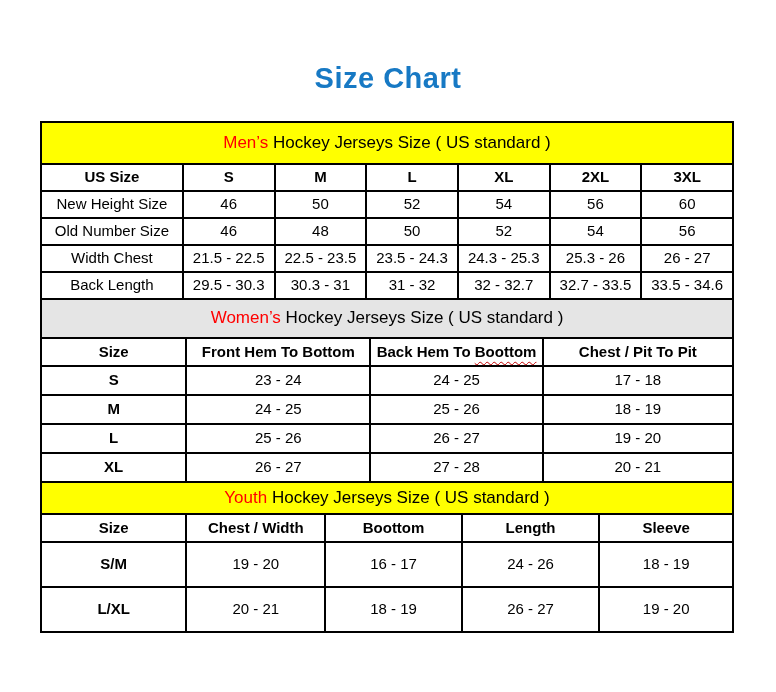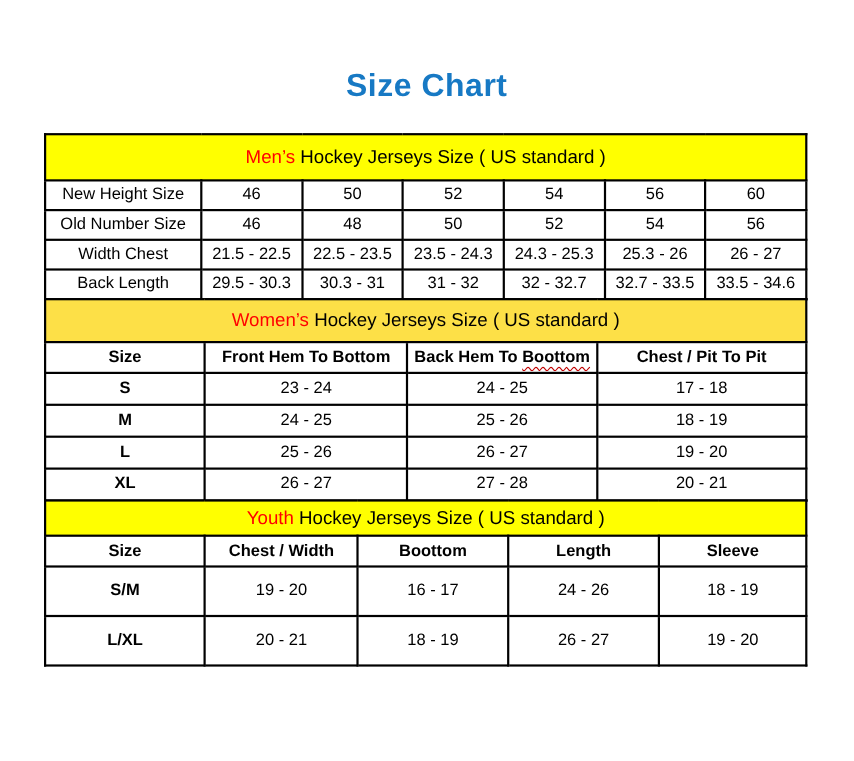--- a/index.html
+++ b/index.html
@@ -93,20 +93,29 @@
         <col class="c-size">
         <col class="c-size">
       <col class="c-size">
         <col class="c-size">
         <col class="c-size">
     </colgroup>
     <thead>
       <tr class="section-row">
         <th colspan="7" class="section-header" style="background: rgb(255, 255, 0);"><span class="accent" style="color: rgb(255, 0, 0);">Men’s</span><span> Hockey Jerseys Size ( US standard )</span></th>
       </tr>
+      <tr class="columns-row">
+          <th>US Size</th>
+          <th>S</th>
+          <th>M</th>
+          <th>L</th>
+          <th>XL</th>
+          <th>2XL</th>
+          <th>3XL</th>
+        </tr>
     </thead>
     <tbody>
         <tr>
           <td class="row-label">New Height Size</td>
           <td>46</td>
           <td>50</td>
           <td>52</td>
           <td>54</td>
           <td>56</td>
           <td>60</td>
@@ -143,21 +152,21 @@
 
   <table class="size-table womens">
     <colgroup>
       <col class="c0">
         <col class="c1">
         <col class="c2">
         <col class="c3">
     </colgroup>
     <thead>
       <tr class="section-row">
-        <th colspan="4" class="section-header" style="background: #fde047;"><span class="accent" style="color: rgb(255, 0, 0);">Women’s</span><span> Hockey Jerseys Size ( US standard )</span></th>
+        <th colspan="4" class="section-header" style="background: #e5e5e5;"><span class="accent" style="color: rgb(255, 0, 0);">Women’s</span><span> Hockey Jerseys Size ( US standard )</span></th>
       </tr>
       <tr class="columns-row">
           <th>Size</th>
           <th>Front Hem To Bottom</th>
           <th><span>Back Hem To </span><span class="misspelled" style="text-decoration-color: rgb(192, 0, 0);">Boottom</span></th>
           <th>Chest / Pit To Pit</th>
         </tr>
     </thead>
     <tbody>
         <tr>

